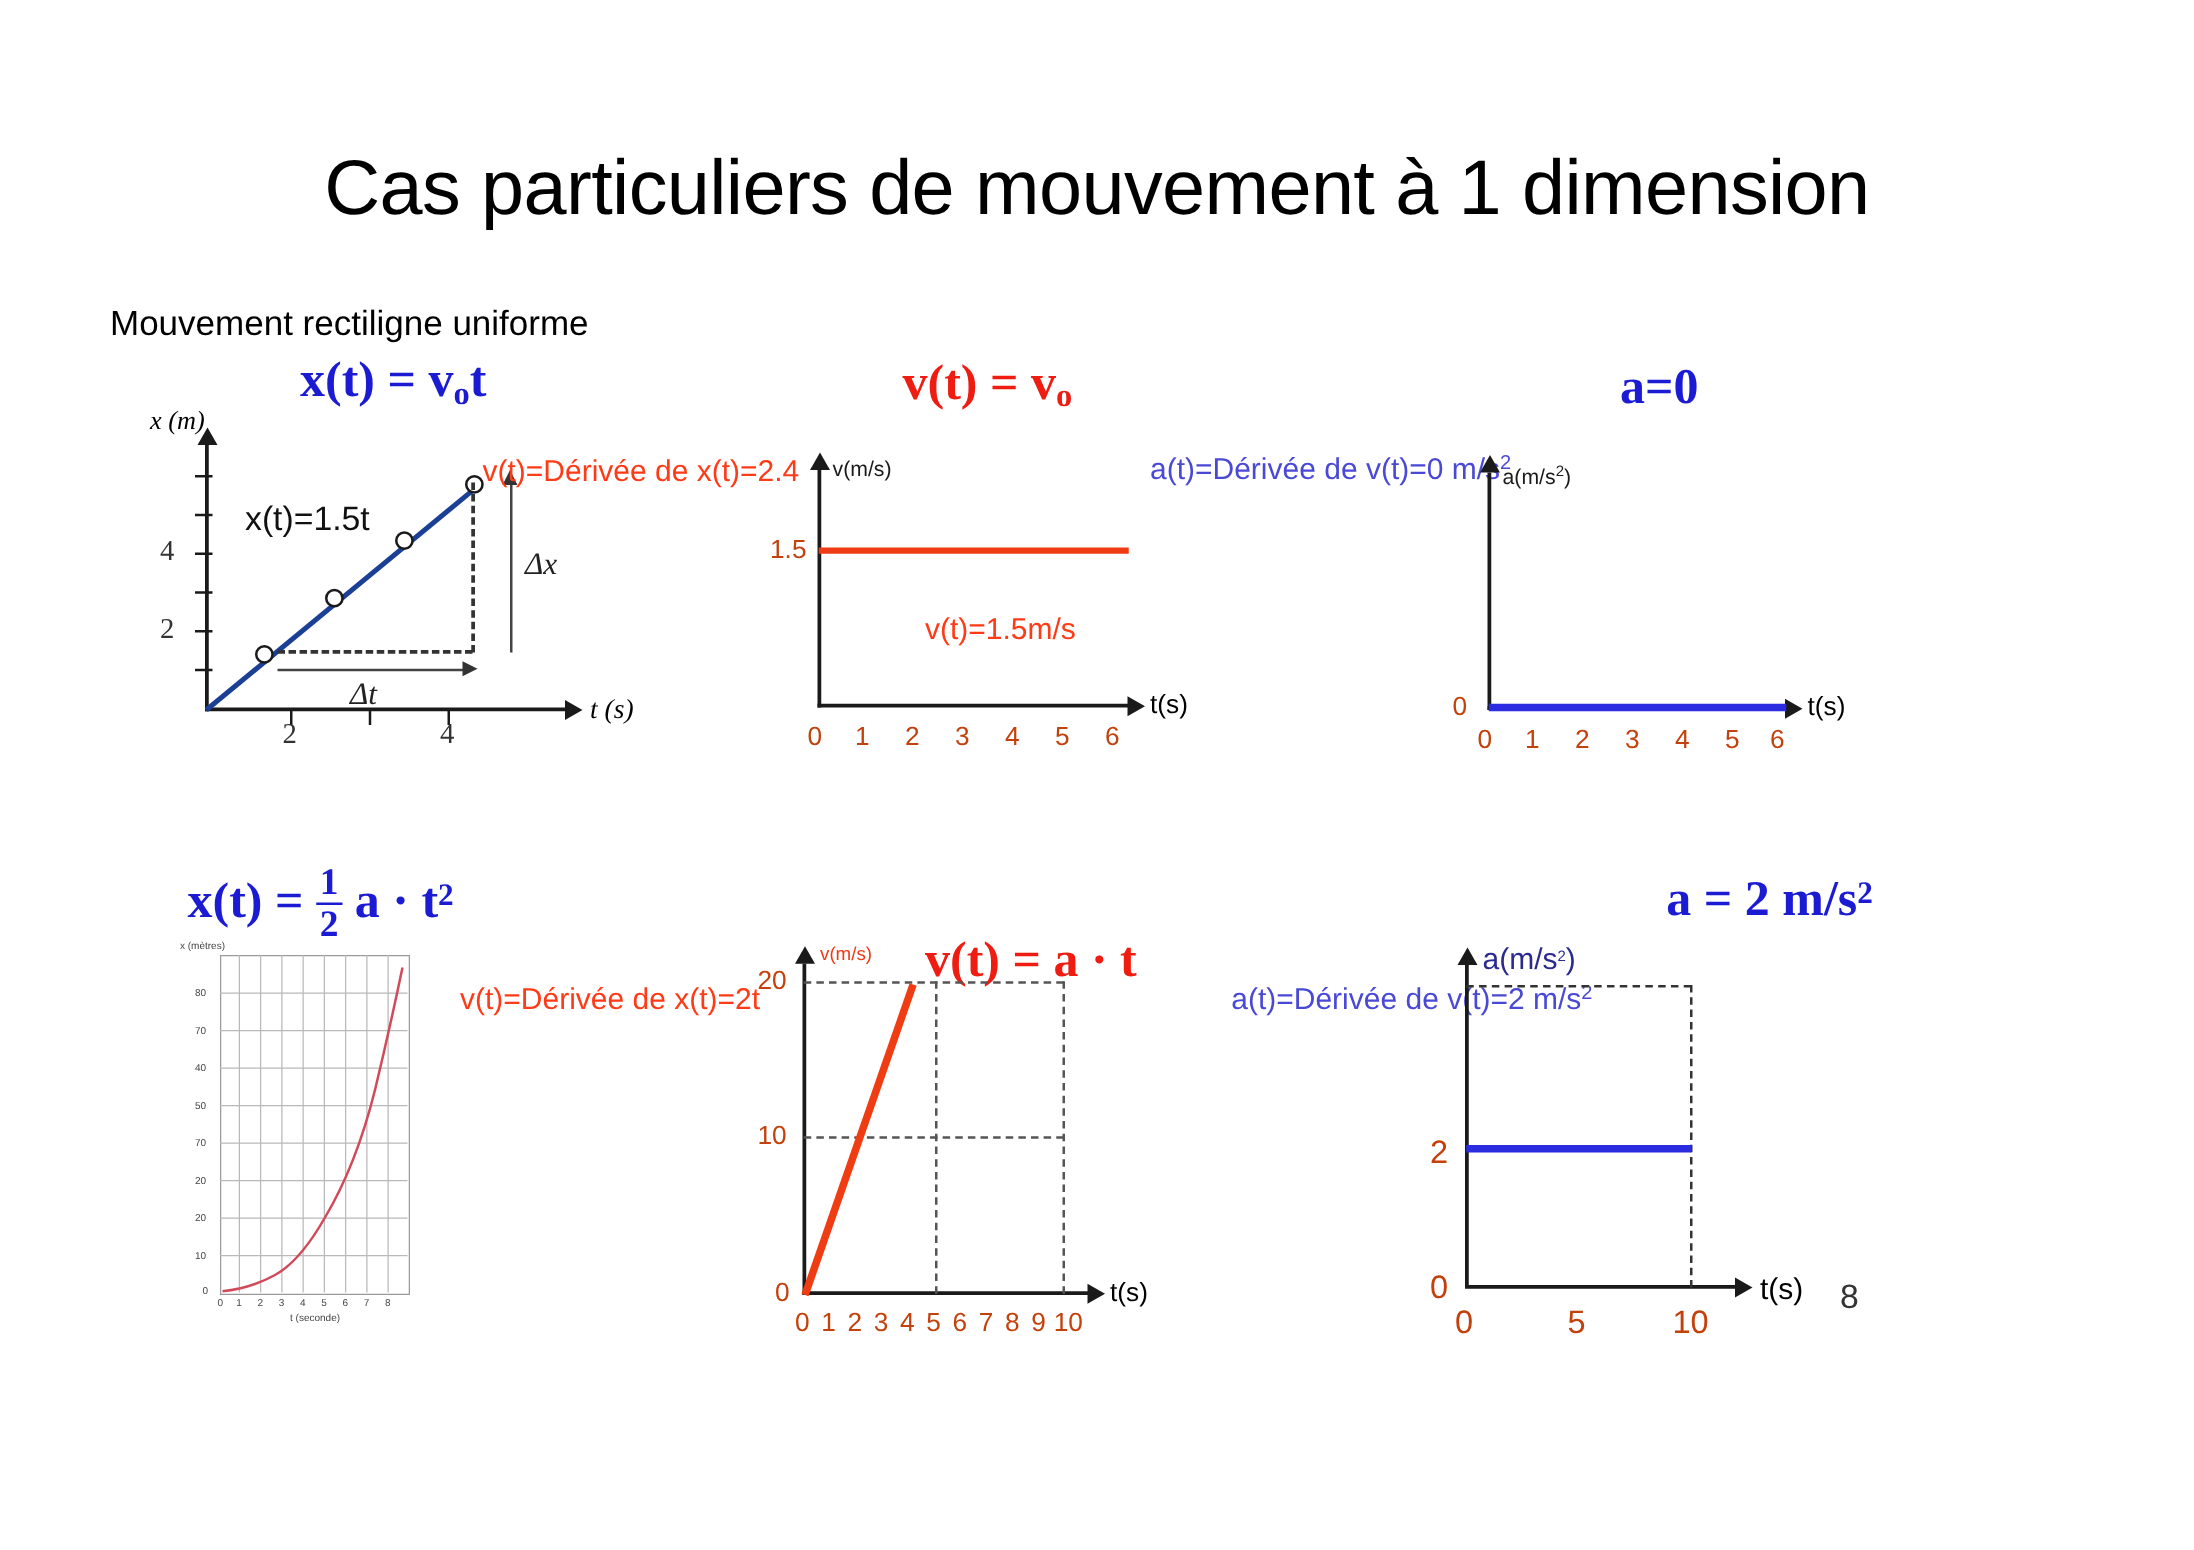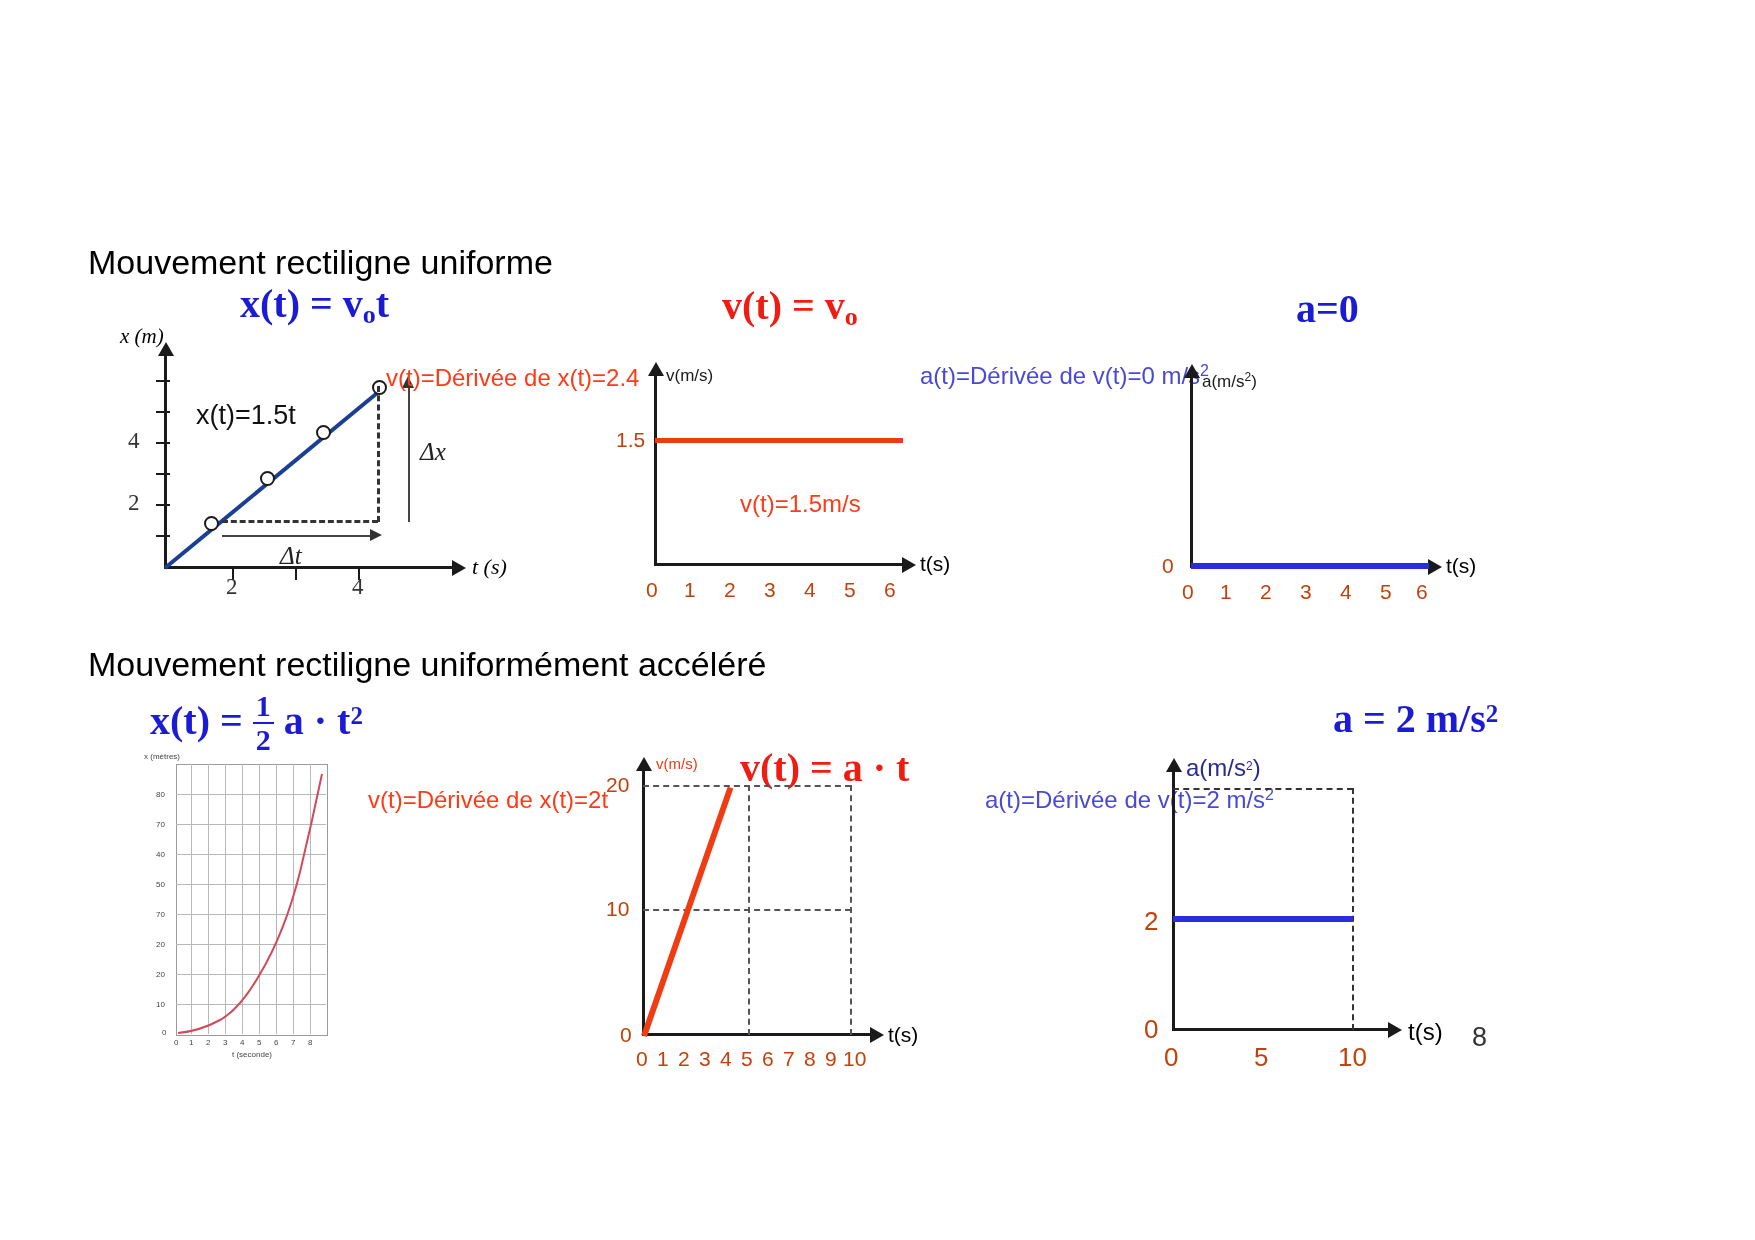--- a/index.html
+++ b/index.html
@@ -10,21 +10,21 @@
   }
   .slide{position:relative;width:1755px;height:1240px;}
 
   .title{
     position:absolute;left:0;top:115px;width:1755px;text-align:center;
     font-size:62px;font-weight:400;letter-spacing:-0.5px;color:#000;
     font-family:"Liberation Sans",sans-serif;
   }
 
   .section-head{
-    position:absolute;font-size:34px;color:#000;white-space:nowrap;
+    position:absolute;font-size:28px;color:#000;white-space:nowrap;
     font-family:"Liberation Sans",sans-serif;
   }
 
   .formula{
     position:absolute;font-family:"Liberation Serif",serif;
     font-size:40px;white-space:nowrap;
   }
   .formula .sub{font-size:26px;vertical-align:-6px;font-weight:bold;}
   .formula .sup{font-size:25px;vertical-align:10px;}
   .f-blue{color:#1b1bd4;font-weight:bold;}
@@ -75,20 +75,21 @@
   .gl-h{position:absolute;height:1px;background:#b9b9b9;}
   .curvelbl-s{position:absolute;font-size:8px;color:#444;font-family:"Liberation Sans",sans-serif;}
 
   .pagenum{position:absolute;font-size:27px;color:#333;font-family:"Liberation Sans",sans-serif;}
 </style>
 </head>
 <body>
 
 <div class="slide">
 
+  <div class="title">Cas particuliers de mouvement à 1 dimension</div>
 
   <div class="section-head" style="left:88px;top:243px;">Mouvement rectiligne uniforme</div>
 
   <div class="formula f-blue" style="left:240px;top:280px;">
     <span>x(t) = v</span><span class="sub">o</span><span>t</span>
   </div>
 
   <div class="formula f-red" style="left:722px;top:282px;">
     <span>v(t) = v</span><span class="sub">o</span>
   </div>
@@ -184,21 +185,20 @@
 
     <div class="tick-num" style="left:-6px;top:220px;">0</div>
     <div class="tick-num" style="left:32px;top:220px;">1</div>
     <div class="tick-num" style="left:72px;top:220px;">2</div>
     <div class="tick-num" style="left:112px;top:220px;">3</div>
     <div class="tick-num" style="left:152px;top:220px;">4</div>
     <div class="tick-num" style="left:192px;top:220px;">5</div>
     <div class="tick-num" style="left:228px;top:220px;">6</div>
   </div>
 
-  <div class="section-head" style="left:88px;top:645px;">Mouvement rectiligne uniformément accéléré</div>
 
   <div class="formula f-blue" style="left:150px;top:692px;font-size:40px;">
     <span>x(t) =</span>
     <span class="frac">
       <span class="num">1</span>
       <span class="den">2</span>
     </span>
     <span>a · t</span><span class="sup">2</span>
   </div>
 

